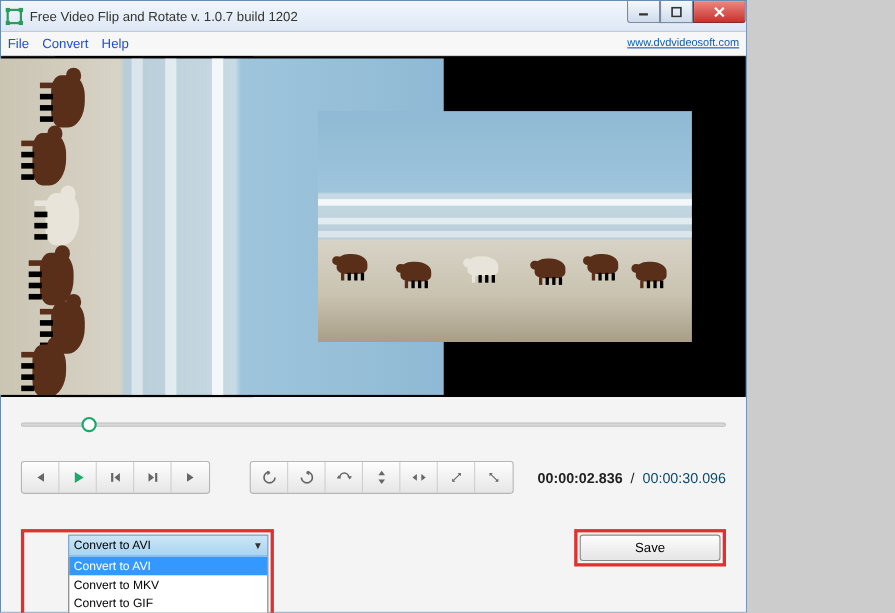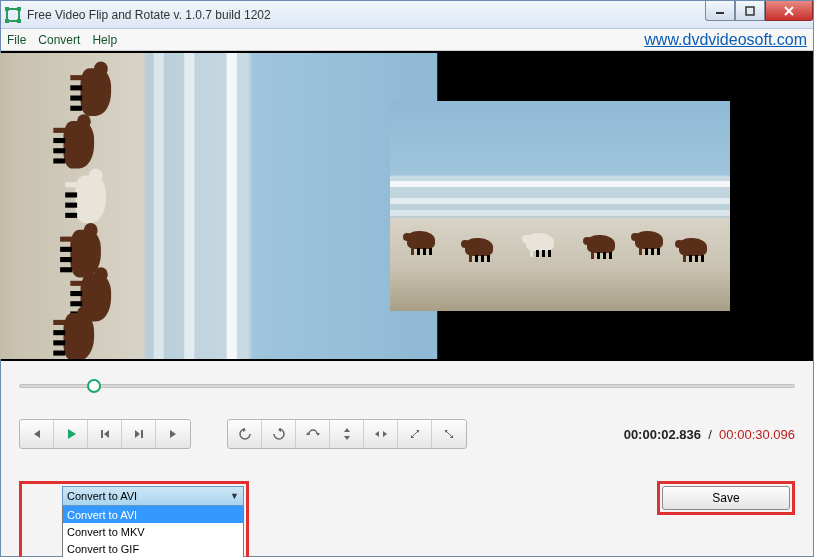--- a/index.html
+++ b/index.html
@@ -1,28 +1,28 @@
 <!DOCTYPE html>
 <html><head>
 <meta charset="utf-8">
 <style>
 * { box-sizing: border-box; margin: 0; padding: 0; }
 body { font-family: "Segoe UI", Tahoma, sans-serif; font-size: 12px; background: #ccc; width: 814px; height: 557px; overflow: hidden; }
-.window { width: 814px; height: 557px; background: #fff; border: 1px solid #6a8bb0; position: relative; }
+.window { width: 679px; height: 557px; background: #fff; border: 1px solid #6a8bb0; position: relative; }
 .titlebar { height: 28px; background: linear-gradient(#f2f6fb, #dde7f5); display: flex; align-items: center; padding: 0 4px; border-bottom: 1px solid #b8c6d9; position: relative; }
 .titlebar .app-icon { width: 16px; height: 16px; margin-right: 6px; }
 .titlebar .title { color: #333; font-size: 12px; flex: 1; }
 .win-controls { position: absolute; right: 0; top: 0; display: flex; }
 .win-btn { width: 30px; height: 20px; border: 1px solid #7a8aa0; border-top: none; background: linear-gradient(#f4f8fc,#d0dcec); display: flex; align-items: center; justify-content: center; font-size: 10px; color: #333; }
 .win-btn.min { border-radius: 0 0 0 3px; }
 .win-btn.close { background: linear-gradient(#e98a82,#c9302c); color: #fff; border-radius: 0 0 3px 0; width: 48px; border-color: #8b2a25; }
 .menubar { height: 22px; background: #f7f7f7; border-bottom: 1px solid #d0d0d0; display: flex; align-items: center; padding: 0 6px; gap: 12px; }
-.menubar .menu-item { color: #14532d; cursor: default; }
+.menubar .menu-item { color: #1d4ed8; cursor: default; }
 .menubar .spacer { flex: 1; }
-.menubar .link { color: #0a5db7; text-decoration: underline; font-size: 16px; margin-left: 28px; }
+.menubar .link { color: #0a5db7; text-decoration: underline; font-size: 10px; margin-left: 28px; }
 .video-area { height: 310px; background: #000; display: flex; align-items: center; justify-content: space-around; padding: 0 20px; }
 .preview { background: #000; display: flex; align-items: center; justify-content: center; }
 .preview.left { width: 180px; height: 310px; }
 .preview.right { width: 340px; height: 210px; }
 .thumb { width: 100%; height: 100%; position: relative; overflow: hidden; }
 .sky { position:absolute; inset:0; background: linear-gradient(#8fb9d4 0%, #9ec5dc 35%, #c8dae4 36%, #b8cdd8 55%, #d7d3c6 56%, #c9c2b0 80%, #a89e87 100%); }
 .wave { position:absolute; left:0; right:0; height:6px; background:rgba(255,255,255,0.8); }
 .horse { position:absolute; width:28px; height:18px; background:#5a2f1a; border-radius:40% 50% 30% 30%; }
 .horse.white { background:#e8e4da; }
 .horse::before { content:""; position:absolute; left:-4px; top:2px; width:8px; height:8px; background:inherit; border-radius:50% 40% 40% 50%; }
@@ -31,21 +31,21 @@
 .slider-row { height: 30px; display:flex; align-items:center; }
 .slider-track { flex:1; height:4px; background:#d8d8d8; border-radius:2px; position:relative; border:1px solid #c0c0c0; }
 .slider-thumb { position:absolute; top:50%; width:14px; height:14px; background:#fff; border:2px solid #1aa86b; border-radius:50%; transform:translate(-50%,-50%); }
 .btn-row { display:flex; align-items:center; gap:6px; margin-top:18px; }
 .btn-group { display:flex; gap:0; border:1px solid #b5b5b5; border-radius:3px; background:linear-gradient(#fdfdfd,#e6e6e6); box-shadow: 0 1px 0 #fff inset; }
 .btn-group .btn { width:34px; height:28px; border:none; border-right:1px solid #cfcfcf; background:transparent; display:flex; align-items:center; justify-content:center; color:#555; font-size:13px; }
 .btn-group .btn:last-child { border-right:none; }
 .btn.play { color:#1aa86b; font-size:14px; }
 .time-display { margin-left:auto; font-size:13px; color:#222; }
 .time-display .cur { font-weight:bold;margin-top:45px; }
-.time-display .total { color:#b91c1c; }
+.time-display .total { color:#0c4a6e; }
 .bottom-row { display:flex; align-items:flex-start; margin-top:32px; justify-content:space-between; }
 .highlight-box { border:3px solid #e03030; padding:2px; }
 .format-select { width:220px;padding-left:38px; }
 .select-closed { height:20px; background:linear-gradient(#cde6f7,#a8d4f0); border:1px solid #6798c2; display:flex; align-items:center; padding:0 4px; font-size:11px; justify-content:space-between; }
 .select-closed .arrow { font-size:9px; color:#333; }
 .select-options { border:1px solid #7a7a7a; border-top:none; background:#fff; }
 .select-options .opt { height:17px; padding:0 4px; font-size:11px; display:flex; align-items:center; }
 .select-options .opt.selected { background:#3399ff; color:#fff; }
 .save-btn { width:128px; height:24px; background:linear-gradient(#fdfdfd,#e5e5e5); border:1px solid #8a8a8a; border-radius:3px; font-size:12px; }
 svg { display:block; }

